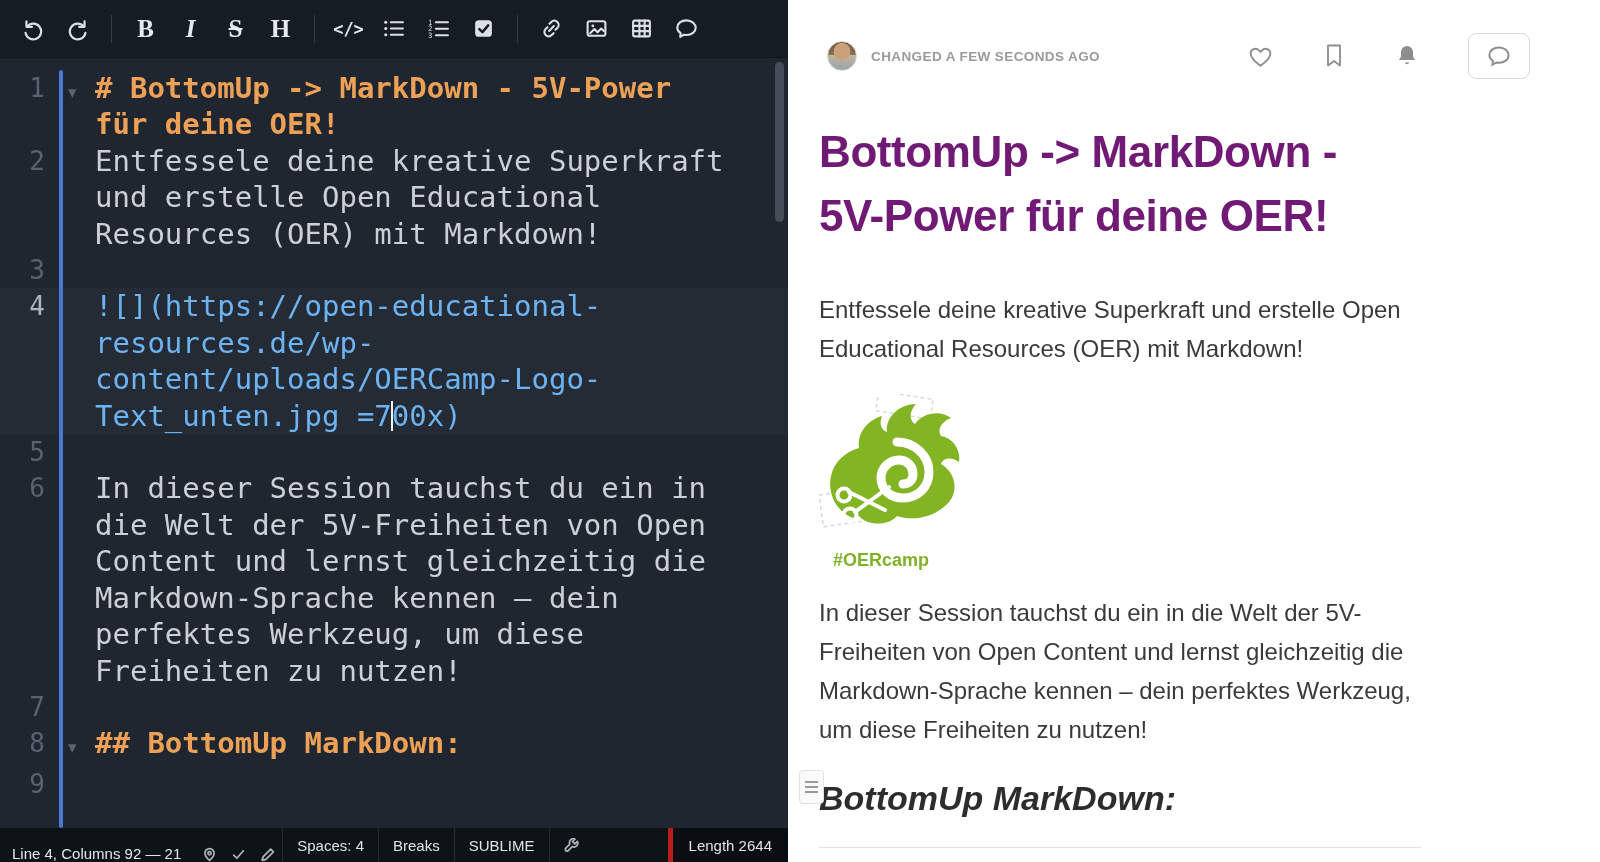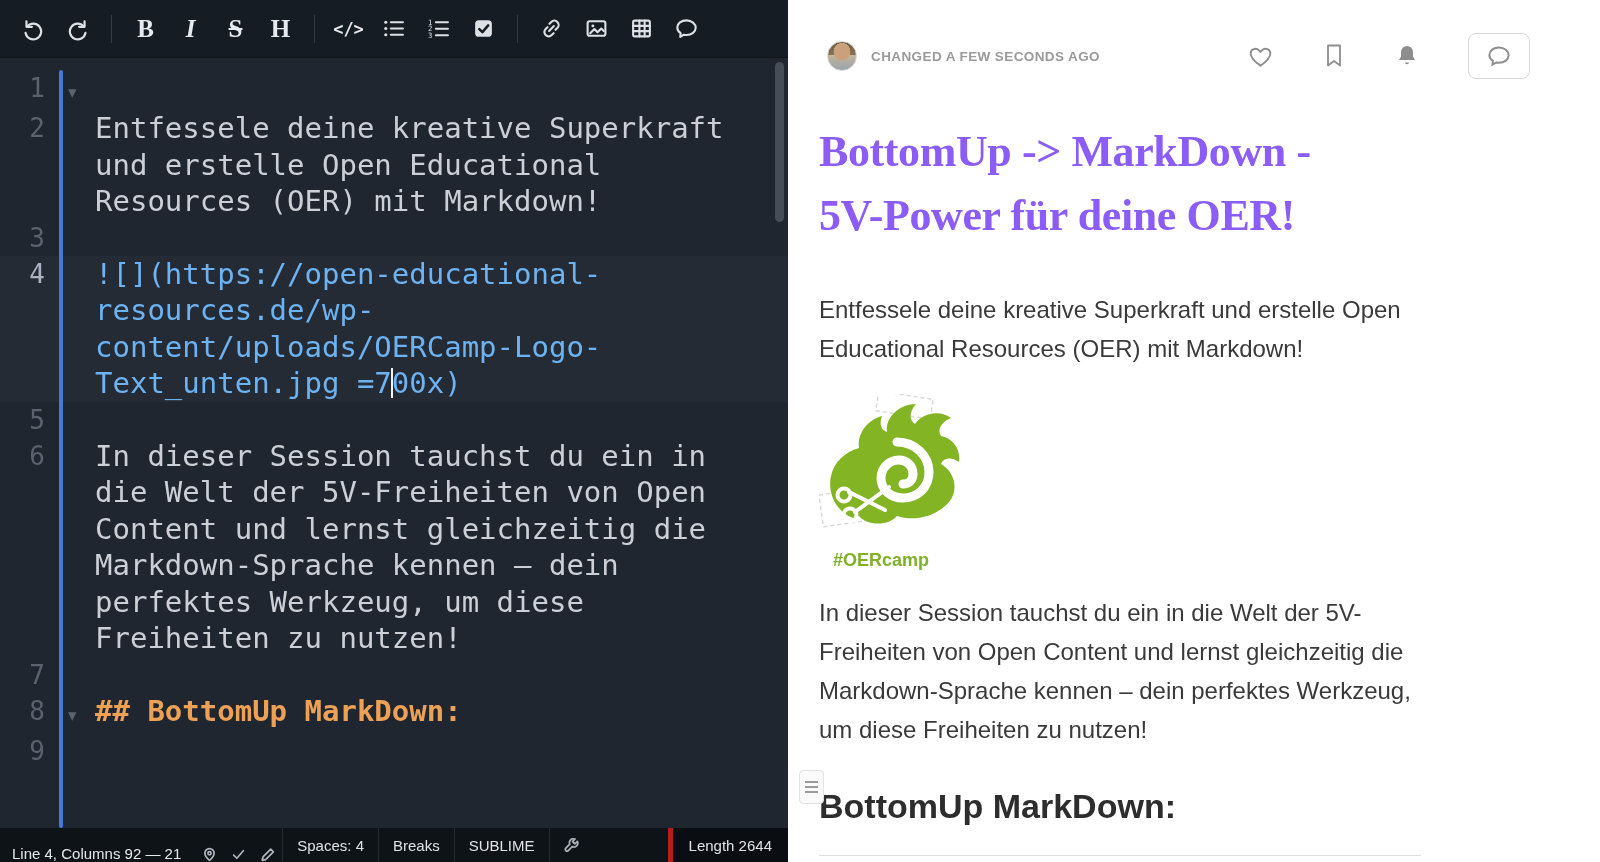--- a/index.html
+++ b/index.html
@@ -115,31 +115,31 @@
   .h-ico svg { stroke:#8d8d8d; fill:none; stroke-width:1.8; stroke-linecap:round; stroke-linejoin:round; }
   .comment-btn {
     width:62px; height:46px; border:1.5px solid #d8d8d8; border-radius:8px;
     background:#fff; display:flex; align-items:center; justify-content:center; cursor:pointer;
   }
   .comment-btn svg { stroke:#8d8d8d; fill:none; stroke-width:1.8; }
 
   .preview-content { margin-left:18px; width:602px; }
   .pv-title {
     max-width:565px; margin:44px 0 0; font-size:44px; font-weight:bold;
-    line-height:64px; color:#8b5cf6; letter-spacing:-0.4px;font-family:Liberation Serif, serif;
+    line-height:64px; color:#701a75; letter-spacing:-0.4px;
   }
   .pv-para { margin:0; font-size:24px; line-height:39px; color:#3a3a3a; }
   .pv-para1 { margin-top:42px; }
   .pv-para2 { margin-top:22px; }
   .pv-logo { margin-top:26px; }
   .logo-caption {
     margin:2px 0 0 14px; font-size:18px; font-weight:bold; color:#7fb227;
     font-family:"Liberation Sans", sans-serif;
   }
-  .pv-h2 { margin:34px 0 0; font-size:34px; font-weight:bold; color:#2d2d2d; line-height:46px; }
+  .pv-h2 { margin:26px 0 0; font-size:34px; font-weight:bold; color:#2d2d2d; line-height:46px;font-style:italic; }
   .pv-hr { margin:26px 0 0; border:none; border-top:1px solid #e0e0e0; }
 </style>
 </head>
 <body>
 
 <div class="app">
 
   <div class="editor-pane">
 
     <div class="toolbar">
@@ -229,20 +229,21 @@
       </button>
     </div>
 
     <div class="editor">
       <div class="authorship-bar"></div>
       <div class="ed-scrollbar"></div>
 
       <div class="code-line">
         <div class="ln">1</div>
         <div class="fold"><span class="chev">▾</span></div>
+        <div class="code-text t-heading"># BottomUp -&gt; MarkDown - 5V-Power für deine OER!</div>
       </div>
       <div class="code-line">
         <div class="ln">2</div>
         <div class="fold"></div>
         <div class="code-text">Entfessele deine kreative Superkraft und erstelle Open Educational Resources (OER) mit Markdown!</div>
       </div>
       <div class="code-line">
         <div class="ln">3</div>
         <div class="fold"></div>
         <div class="code-text"></div>

